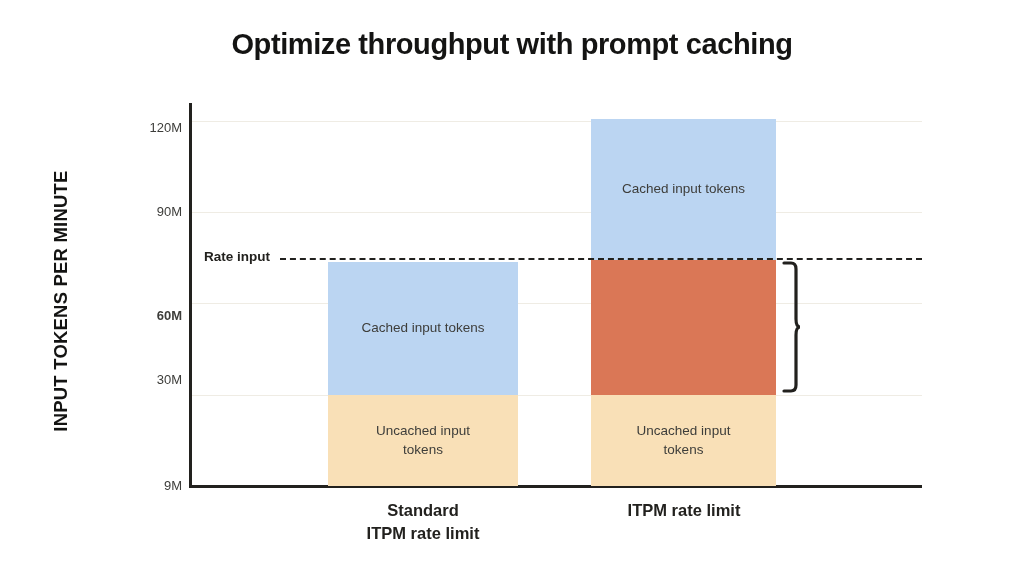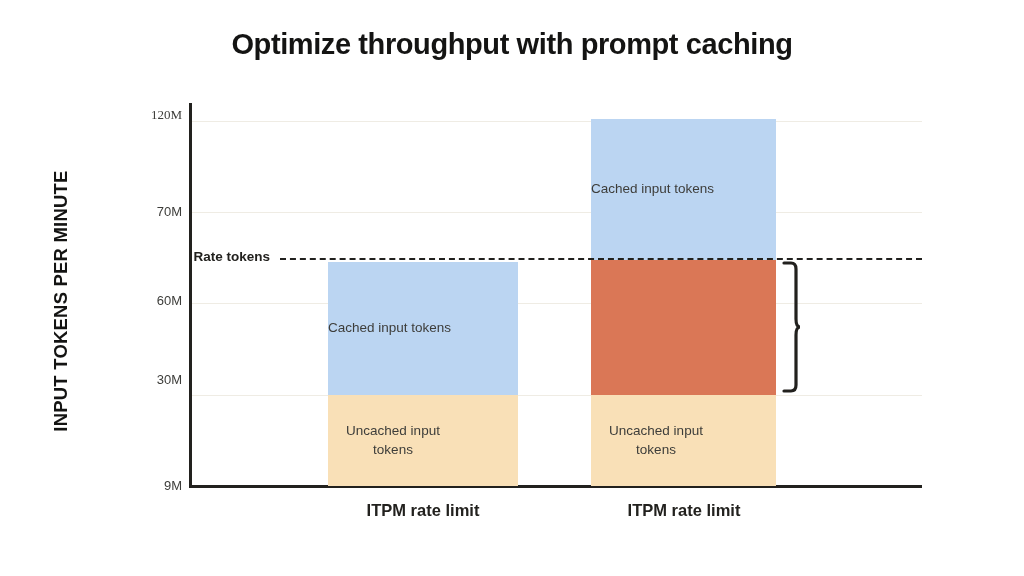--- a/index.html
+++ b/index.html
@@ -61,21 +61,21 @@
     text-align:right;
     font-size:13px;
     color:#3d3d3a;
   }
 
   
   .bar-seg {
     position:absolute;
     display:flex;
     align-items:center;
-    justify-content:flex-start;
+    justify-content:center;
     text-align:center;
     font-size:13.5px;
     line-height:1.35;
     color:#3d3d3a;
   }
 
   
   .ratelimit-line {
     position:absolute;
     left:280px; top:258px;
@@ -127,23 +127,23 @@
 
   <div class="chart-title">Optimize throughput with prompt caching</div>
 
   <div class="yaxis-title">INPUT TOKENS PER MINUTE</div>
 
   <div class="gridline" style="left:190px; top:121px;"></div>
   <div class="gridline" style="left:190px; top:212px;"></div>
   <div class="gridline" style="left:190px; top:303px;"></div>
   <div class="gridline" style="left:190px; top:395px;"></div>
 
-  <div class="ytick-wrap" style="top:107px;font-family:Liberation Serif, serif;">120M</div>
-  <div class="ytick-wrap" style="top:204px;">70M</div>
-  <div class="ytick-wrap" style="top:293px;">60M</div>
+  <div class="ytick-wrap" style="top:120px;">120M</div>
+  <div class="ytick-wrap" style="top:204px;">90M</div>
+  <div class="ytick-wrap" style="top:308px;font-weight:bold;">60M</div>
   <div class="ytick-wrap" style="top:372px;">30M</div>
   <div class="ytick-wrap" style="top:478px;">9M</div>
 
   <div class="axis-y-line"></div>
   <div class="axis-x-line"></div>
 
   <div class="bar-seg" style="left:328px; top:262px; width:190px; height:133px; background:#bbd5f2;">
     <span>Cached input tokens</span>
   </div>
   <div class="bar-seg" style="left:328px; top:395px; width:190px; height:91px; background:#f9e0b7;">
@@ -154,28 +154,29 @@
     <span>Cached input tokens</span>
   </div>
   <div class="bar-seg" style="left:591px; top:260px; width:185px; height:135px; background:#da7756;">
     <span></span>
   </div>
   <div class="bar-seg" style="left:591px; top:395px; width:185px; height:91px; background:#f9e0b7;">
     <span style="max-width:130px;">Uncached input tokens</span>
   </div>
 
   <div class="ratelimit-line"></div>
-  <div class="ratelimit-label">Rate tokens</div>
+  <div class="ratelimit-label">Rate input</div>
 
   <div class="bracket">
     <svg width="18" height="132" viewBox="0 0 18 132" fill="none" stroke="#22211e" stroke-width="3.2" stroke-linecap="round" stroke-linejoin="round">
       <path d="M2 2 H9 Q14 2 14 8 V58 Q14 66 18 66 Q14 66 14 74 V124 Q14 130 9 130 H2"></path>
     </svg>
   </div>
 
   <div class="xcat" style="left:303px; width:240px;">
+    <div>Standard</div>
     <div>ITPM rate limit</div>
   </div>
   <div class="xcat" style="left:564px; width:240px;">
     <div>ITPM rate limit</div>
   </div>
 
 </div>
 
 </body></html>

